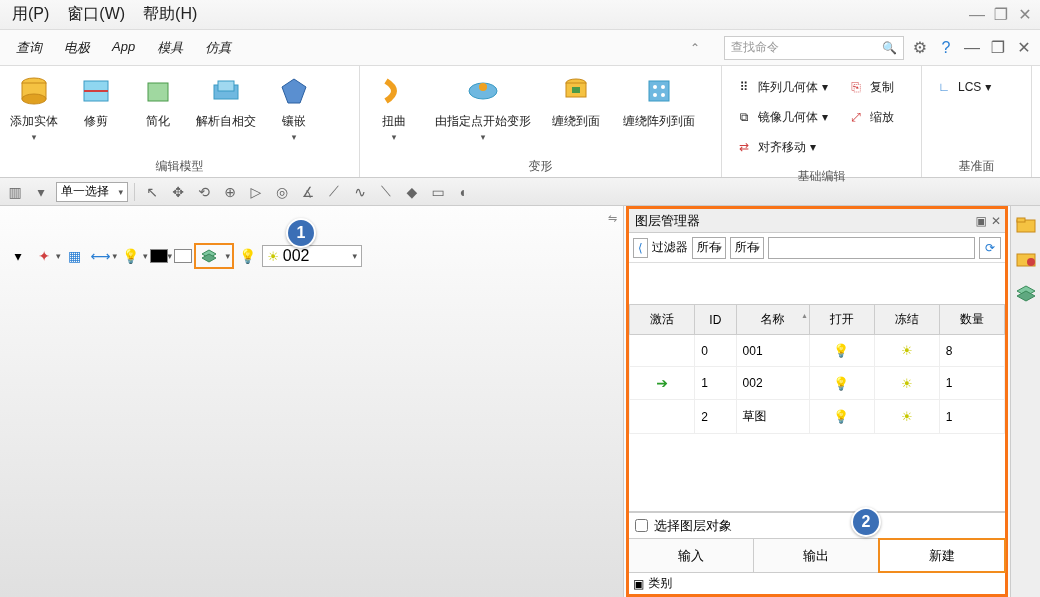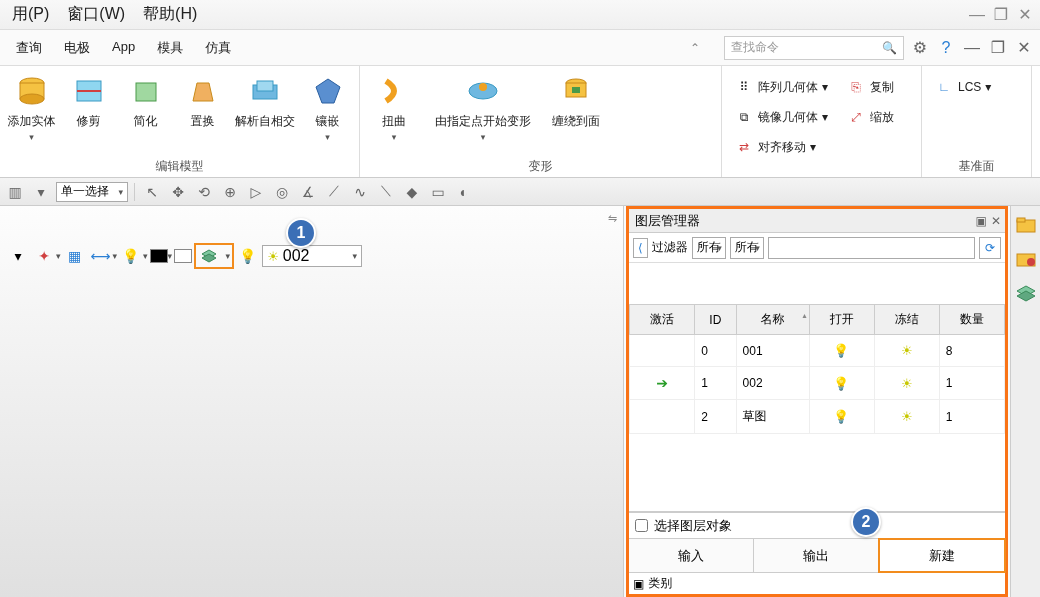--- a/index.html
+++ b/index.html
@@ -8,21 +8,21 @@
 
 .titlebar { height: 30px; display: flex; align-items: center; background: linear-gradient(#f8f8f8,#f0f0f0); padding: 0 4px; border-bottom: 1px solid #ddd; position: relative; }
 .titlebar .menus { display: flex; gap: 2px; }
 .titlebar .menus span { padding: 4px 8px; font-size: 16px; color: #222; cursor: pointer; }
 .titlebar .title { position: absolute; left: 50%; transform: translateX(-50%); font-size: 13px; color: #555; }
 .titlebar .winctl { position: absolute; right: 6px; display: flex; gap: 6px; color: #888; }
 .titlebar .winctl span { width: 18px; height: 18px; display: flex; align-items: center; justify-content: center; }
 
 
 .tabbar { height: 36px; display: flex; align-items: center; background: #fafafa; border-bottom: 1px solid #ddd; padding: 0 6px; position: relative; }
-.tabbar .tabs { display: flex; gap: 2px; }
+.tabbar .tabs { display: flex; gap: 2px; font-style: italic; }
 .tabbar .tabs span { padding: 6px 10px; font-size: 13px; color: #222; }
 .tabbar .right { position: absolute; right: 6px; display: flex; align-items: center; gap: 6px; }
 .searchbox { width: 180px; height: 24px; border: 1px solid #ccc; background: #fff; display: flex; align-items: center; padding: 0 6px; color: #999; font-size: 12px; justify-content: space-between; }
 .tabbar .iconbtn { width: 20px; height: 20px; color: #666; display:flex;align-items:center;justify-content:center;}
 .chev { position:absolute; left: 690px; color:#888; font-size:12px;}
 
 
 .ribbon { height: 112px; background: #fff; border-bottom: 1px solid #ccc; display: flex; }
 .group { border-right: 1px solid #ddd; padding: 4px 6px 0 6px; display: flex; flex-direction: column; }
 .group-body { display: flex; gap: 6px; flex:1; }
@@ -148,28 +148,20 @@
         <span class="lbl">修剪</span>
       </div>
       <div class="bigbtn">
         <div class="ico">
             <svg width="36" height="36">
               <rect x="8" y="10" width="20" height="18" fill="#a0d8a0" stroke="#4a9a4a"></rect>
             </svg>
           </div>
         <span class="lbl">简化</span>
       </div>
-      <div class="bigbtn">
-        <div class="ico">
-            <svg width="36" height="36">
-              <polygon points="8,28 28,28 24,10 12,10" fill="#f0b060" stroke="#c88a1a"></polygon>
-            </svg>
-          </div>
-        <span class="lbl">置换</span>
-      </div>
       <div class="bigbtn" style="width:68px;">
         <div class="ico">
             <svg width="36" height="36">
               <rect x="6" y="12" width="24" height="14" fill="#6fb8e0" stroke="#3a9ac4"></rect>
               <rect x="10" y="8" width="16" height="10" fill="#a0d8f0" stroke="#3a9ac4"></rect>
             </svg>
           </div>
         <span class="lbl">解析自相交</span>
       </div>
       <div class="bigbtn">
@@ -208,20 +200,32 @@
       </div>
       <div class="bigbtn" style="width:64px;">
         <div class="ico">
             <svg width="36" height="36">
               <ellipse cx="18" cy="10" rx="10" ry="4" fill="#f5c242" stroke="#c88a1a"></ellipse>
               <rect x="8" y="10" width="20" height="14" fill="#f5c242" stroke="#c88a1a"></rect>
               <rect x="14" y="14" width="8" height="6" fill="#4a9a4a"></rect>
             </svg>
           </div>
         <span class="lbl">缠绕到面</span>
+      </div>
+      <div class="bigbtn" style="width:90px;">
+        <div class="ico">
+            <svg width="36" height="36">
+              <rect x="8" y="8" width="20" height="20" fill="#6fb8e0" stroke="#3a9ac4"></rect>
+              <circle cx="14" cy="14" r="2" fill="#fff"></circle>
+              <circle cx="22" cy="14" r="2" fill="#fff"></circle>
+              <circle cx="14" cy="22" r="2" fill="#fff"></circle>
+              <circle cx="22" cy="22" r="2" fill="#fff"></circle>
+            </svg>
+          </div>
+        <span class="lbl">缠绕阵列到面</span>
       </div>
     </div>
     <div class="group-label">变形</div>
   </div>
 
   <div class="group" style="width:200px;">
     <div class="group-body">
       <div class="smallcol">
         <div class="smallbtn"><span class="ico">⠿</span><span>阵列几何体</span> ▾</div>
         <div class="smallbtn"><span class="ico">⧉</span><span>镜像几何体</span> ▾</div>
@@ -231,20 +235,21 @@
         <div class="smallbtn">
             <span class="ico" style="color:#d04040;">⎘</span>
             <span>复制</span>
           </div>
         <div class="smallbtn">
             <span class="ico" style="color:#d04040;">⤢</span>
             <span>缩放</span>
           </div>
       </div>
     </div>
+    <div class="group-label">基础编辑</div>
   </div>
 
   <div class="group" style="width:110px;">
     <div class="group-body">
       <div class="smallcol">
         <div class="smallbtn"><span class="ico" style="color:#2a7fd4;">∟</span><span>LCS</span> ▾</div>
       </div>
     </div>
     <div class="group-label">基准面</div>
   </div>

